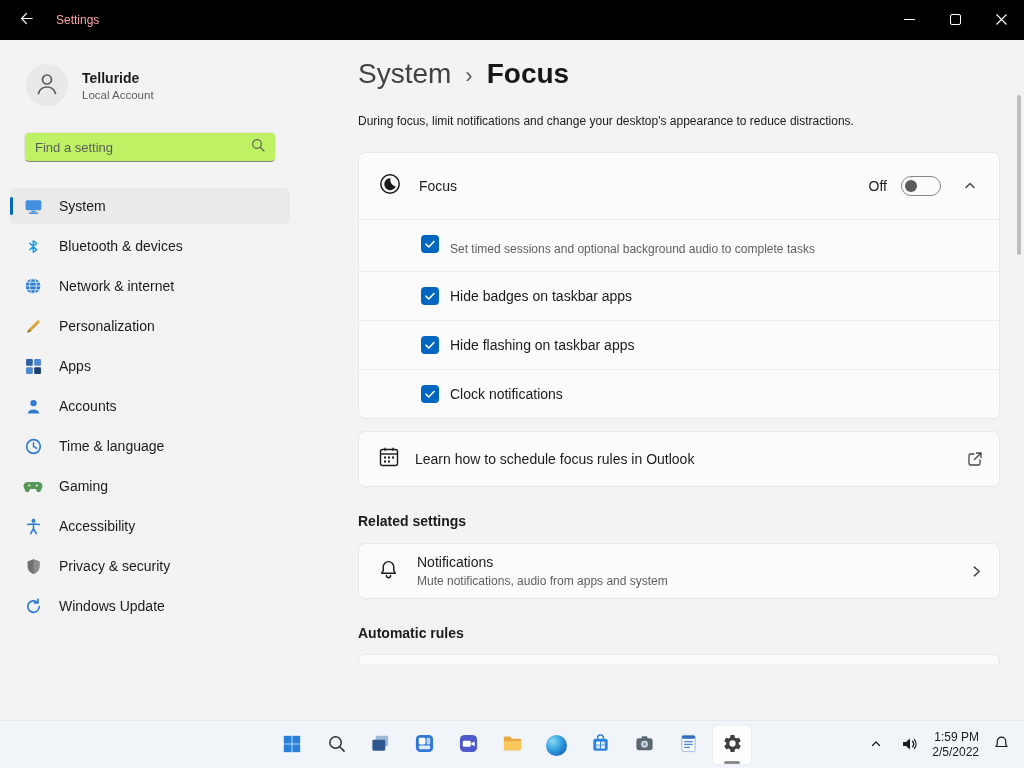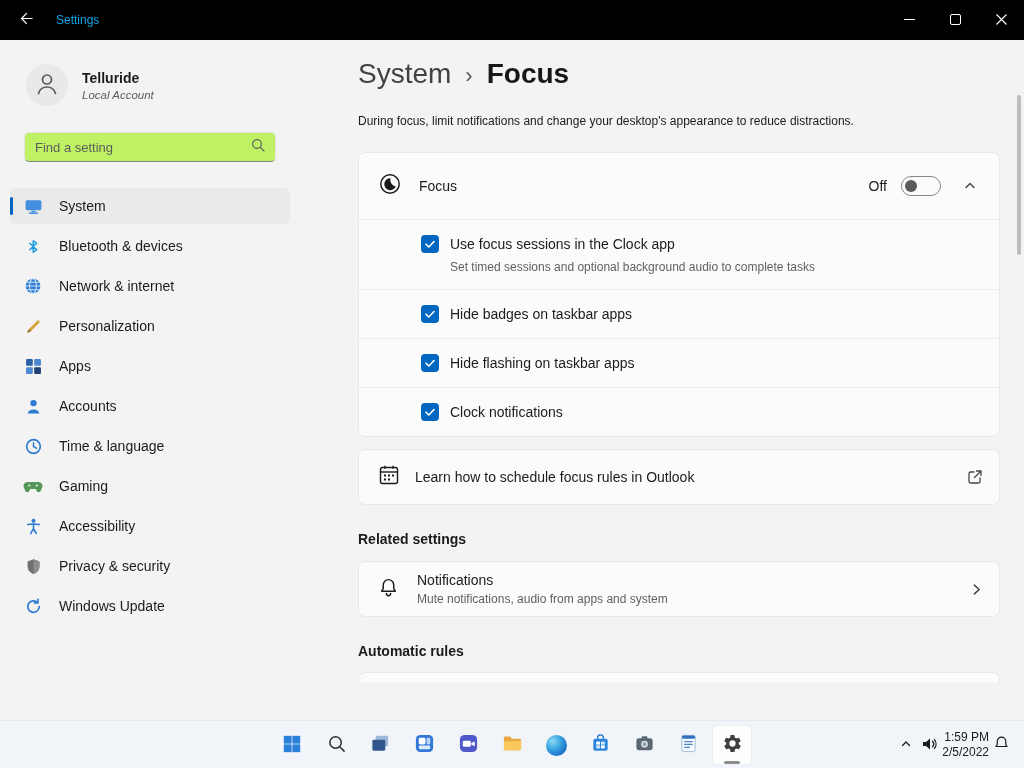--- a/index.html
+++ b/index.html
@@ -3,33 +3,33 @@
 <meta charset="utf-8">
 <style>
   * { margin:0; padding:0; box-sizing:border-box; }
   html,body { width:1024px; height:768px; overflow:hidden; }
   body { font-family:"Liberation Sans","DejaVu Sans",sans-serif; background:#f3f3f3; position:relative; color:#1b1b1b; }
   button { font-family:inherit; }
 
   
   .titlebar { height:40px; background:#000; display:flex; align-items:center; padding-left:6px; }
   .tb-back { width:40px; height:34px; background:transparent; border:none; display:flex; align-items:center; justify-content:center; cursor:pointer; border-radius:4px; }
-  .tb-title { color:#0ea5e9; font-size:12px; margin-left:10px; }
+  .tb-title { color:#fca5a5; font-size:12px; margin-left:10px; }
   .tb-controls { margin-left:auto; display:flex; height:40px; }
   .tb-ctrl { width:46px; height:40px; background:transparent; border:none; display:flex; align-items:center; justify-content:center; cursor:pointer; }
 
   
   .app { display:flex; height:680px; }
 
   
   .sidebar { width:300px; flex:none; padding-top:14px; }
   .user-row { display:flex; align-items:center; gap:14px; padding:10px 0 10px 26px; cursor:pointer; }
   .avatar { width:42px; height:42px; border-radius:50%; background:#e9e9e9; display:flex; align-items:center; justify-content:center; }
   .user-name { font-size:14px; font-weight:700; color:#1b1b1b; }
-  .user-type { font-size:11.5px; color:#5d5d5d; margin-top:3px;font-style:italic; }
+  .user-type { font-size:11.5px; color:#5d5d5d; margin-top:3px; }
   .search-box { margin:16px 24px 0; height:30px; background:#bef264; border:1px solid #e3e3e3; border-bottom:1px solid #848484; border-radius:5px; display:flex; align-items:center; padding:0 10px; }
   .search-input { flex:1; border:none; outline:none; font-size:13px; background:transparent; color:#1b1b1b; }
   .search-input::placeholder { color:#5d5d5d; }
   .nav { margin-top:26px; }
   .nav-item { display:flex; align-items:center; gap:16px; height:36px; margin:0 10px 4px; padding:0 13px; border-radius:5px; font-size:14px; color:#1b1b1b; position:relative; cursor:pointer; }
   .nav-item.selected { background:#eaeaea; }
   .nav-item.selected::before { content:""; position:absolute; left:-10px; top:9px; height:18px; width:3px; border-radius:2px; background:#0067c0; }
   .nav-item.selected::before { left:0; }
   .nav-icon { width:20px; display:flex; justify-content:center; align-items:center; }
 
@@ -72,21 +72,21 @@
 
   .scrollbar { position:absolute; right:3px; top:95px; width:4px; height:160px; border-radius:2px; background:#bdbdbd; cursor:pointer; }
 
   
   .taskbar { position:absolute; left:0; bottom:0; width:1024px; height:48px; background:#f1f4f9; border-top:1px solid rgba(0,0,0,0.05); }
   .tb-center { position:absolute; left:50%; top:4px; transform:translateX(-50%); display:flex; gap:4px; }
   .tb-app { width:40px; height:40px; border:none; background:transparent; border-radius:5px; display:flex; align-items:center; justify-content:center; position:relative; cursor:pointer; }
   .tb-app.active { background:rgba(255,255,255,0.85); box-shadow:inset 0 0 0 1px rgba(0,0,0,0.06); }
   .tb-app.active::after { content:""; position:absolute; bottom:1px; left:50%; transform:translateX(-50%); width:16px; height:3px; border-radius:2px; background:#8d8d8d; }
   .edge-circle { width:21px; height:21px; border-radius:50%; background:radial-gradient(circle at 32% 30%, #8ed9f5 0%, #3aa7e0 38%, #1e74cc 72%, #155a9e 100%); }
-  .tray { position:absolute; right:10px; top:0; height:48px; display:flex; align-items:center; }
+  .tray { position:absolute; right:10px; top:0; height:48px; display:flex; align-items:center; gap:10px; }
   .tray-btn { background:transparent; border:none; display:flex; align-items:center; justify-content:center; cursor:pointer; padding:4px; border-radius:4px; }
   .tray-clock { text-align:right; font-size:12px; color:#1b1b1b; line-height:15px; cursor:pointer; }
 </style>
 </head>
 <body>
 
 <div class="titlebar">
   <button class="tb-back">
     <span>
       <svg width="15" height="15" viewBox="0 0 16 16">
@@ -280,21 +280,20 @@
         </div>
       </div>
 
       <div class="option-row">
         <span class="checkbox">
           <svg width="12" height="12" viewBox="0 0 12 12">
               <path d="M2 6.2 L4.8 9 L10 3.5" fill="none" stroke="#fff" stroke-width="1.6" stroke-linecap="round" stroke-linejoin="round"></path>
             </svg>
         </span>
         <div>
-          <div class="opt-label">Use focus sessions in the Clock app</div>
           <div class="opt-sub">Set timed sessions and optional background audio to complete tasks</div>
         </div>
       </div>
 
       <div class="option-row">
         <span class="checkbox">
           <svg width="12" height="12" viewBox="0 0 12 12">
               <path d="M2 6.2 L4.8 9 L10 3.5" fill="none" stroke="#fff" stroke-width="1.6" stroke-linecap="round" stroke-linejoin="round"></path>
             </svg>
         </span>

